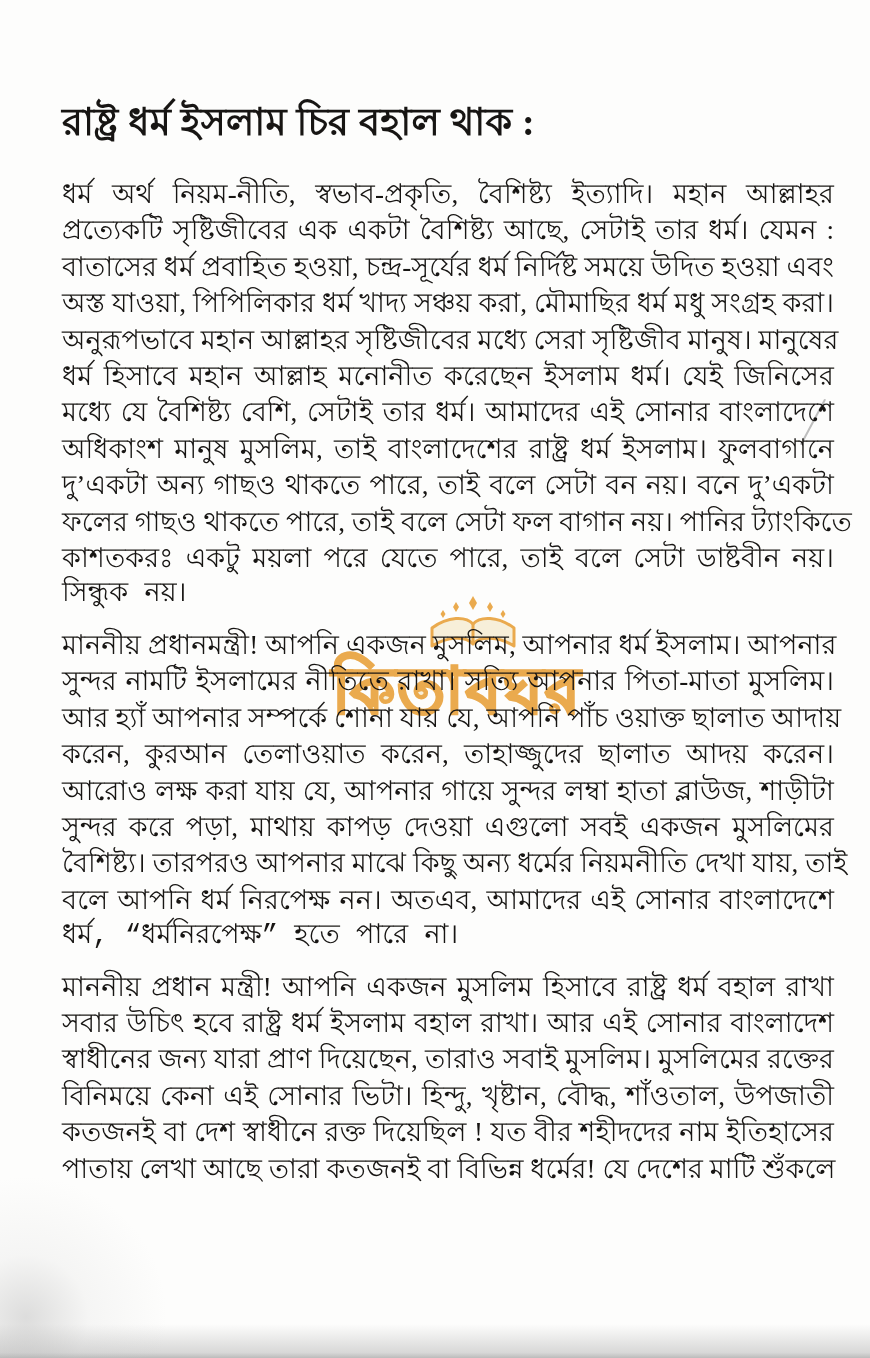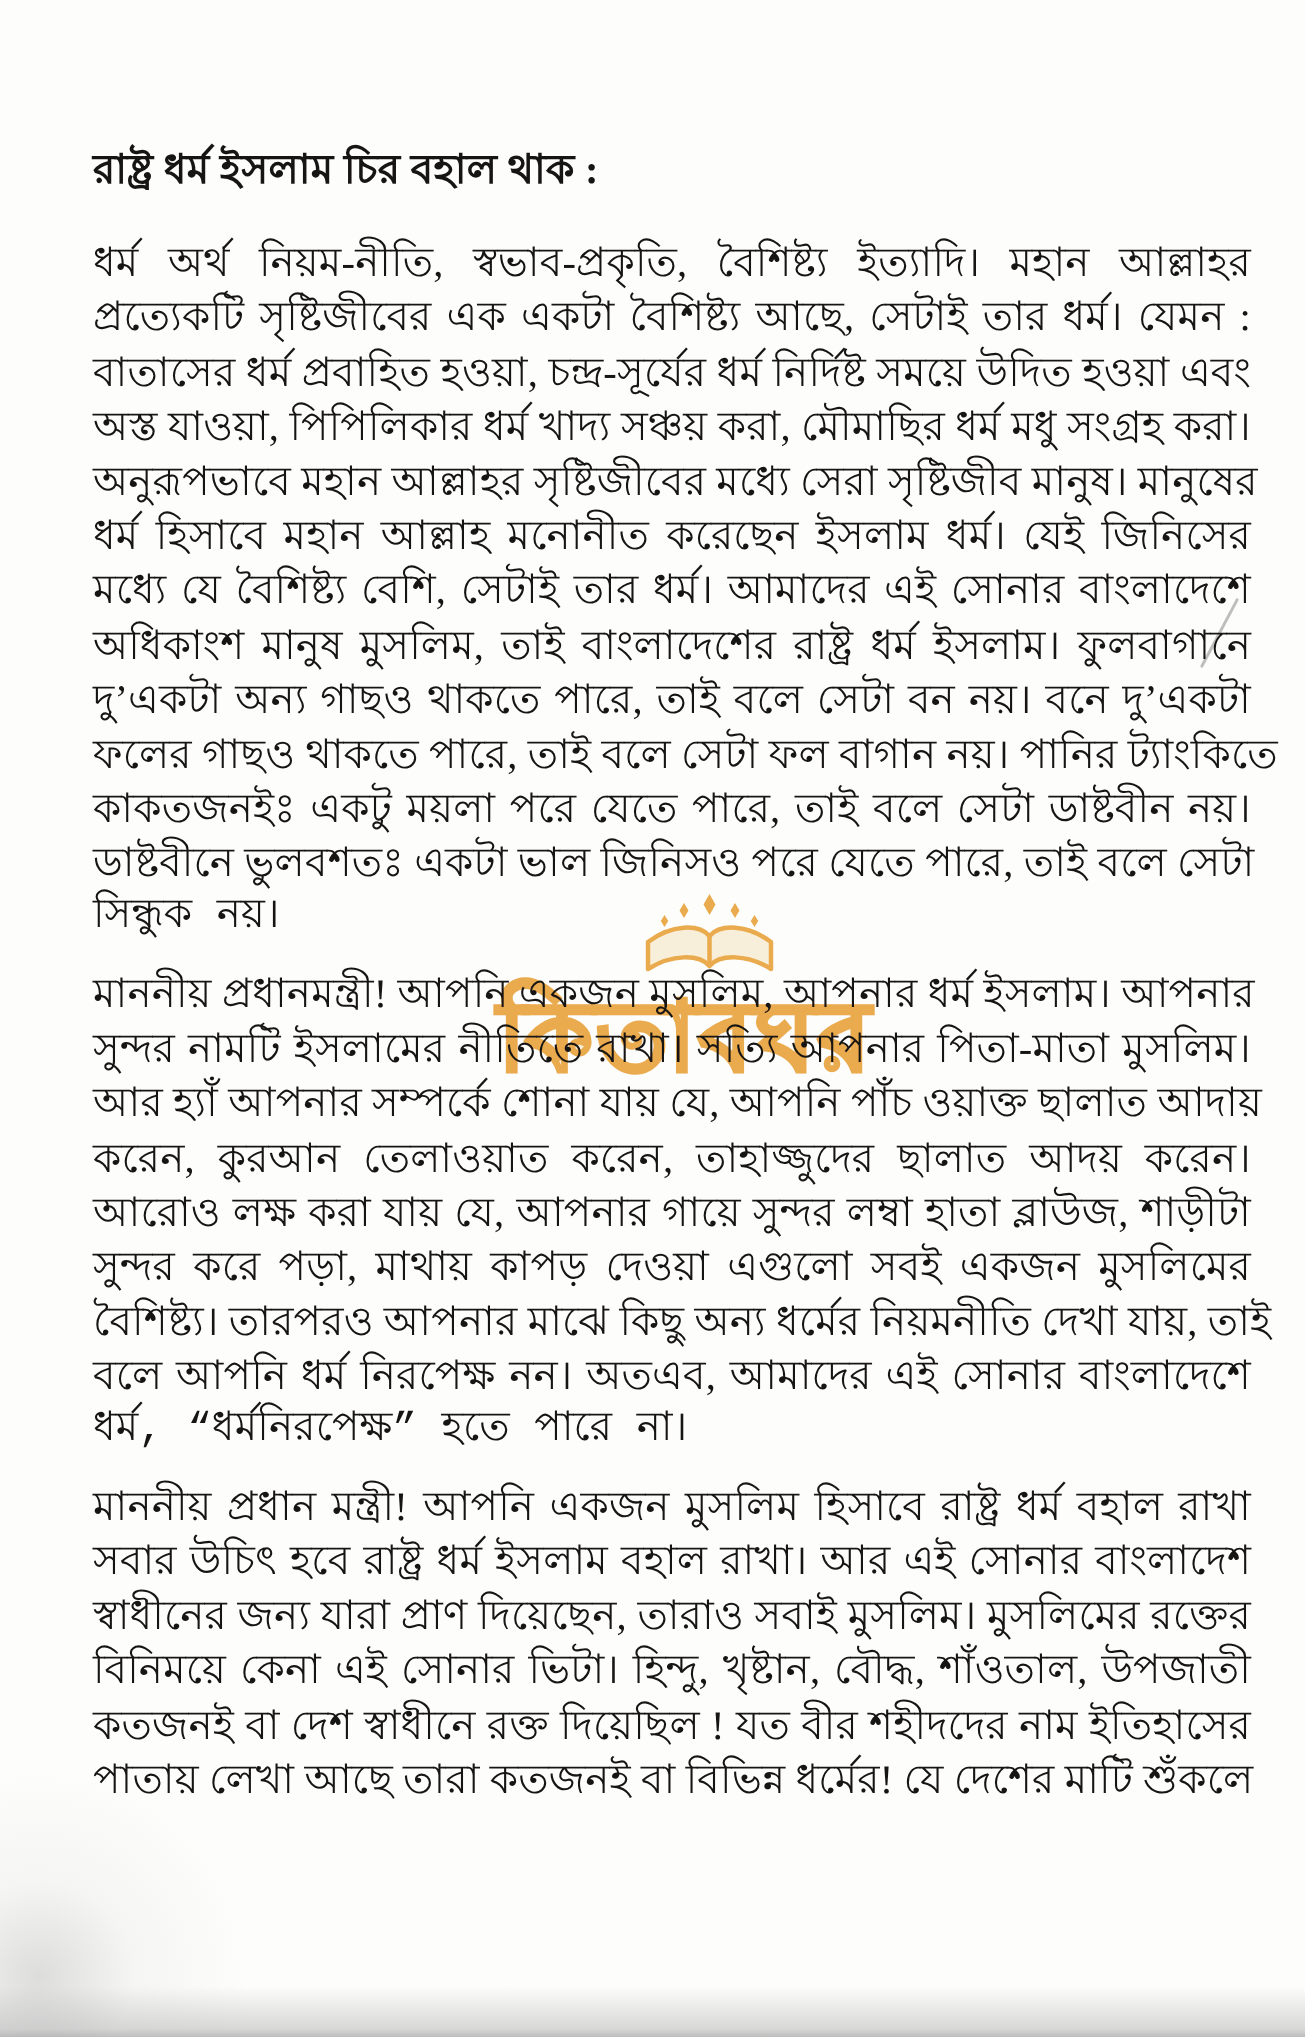--- a/index.html
+++ b/index.html
@@ -16,21 +16,21 @@
       radial-gradient(circle at 3% 97%, rgba(160,160,160,.35) 0%, rgba(200,200,200,.15) 4%, rgba(255,255,255,0) 9%),
       linear-gradient(to bottom, rgba(255,255,255,0) 97.5%, rgba(185,185,185,.55) 99.6%, rgba(160,160,160,.7) 100%),
       #fdfdfc;
   }
   .content{
     position:absolute;
     left:62px; top:92px; width:772px;
     color:#171513;
   }
   .heading{
-    font-size:27px;
+    font-size:38px;
     font-weight:bold;
     margin:0 0 20px 0;
     letter-spacing:.2px;
   }
   .para{ margin:0 0 14px 0; }
   .line{
     font-size:27px;
     line-height:36.4px;
     white-space:nowrap;
     text-align:justify;
@@ -107,22 +107,21 @@
           <div class="line">ধর্ম অর্থ নিয়ম-নীতি, স্বভাব-প্রকৃতি, বৈশিষ্ট্য ইত্যাদি। মহান আল্লাহর</div>
           <div class="line">প্রত্যেকটি সৃষ্টিজীবের এক একটা বৈশিষ্ট্য আছে, সেটাই তার ধর্ম। যেমন :</div>
           <div class="line">বাতাসের ধর্ম প্রবাহিত হওয়া, চন্দ্র-সূর্যের ধর্ম নির্দিষ্ট সময়ে উদিত হওয়া এবং</div>
           <div class="line">অস্ত যাওয়া, পিপিলিকার ধর্ম খাদ্য সঞ্চয় করা, মৌমাছির ধর্ম মধু সংগ্রহ করা।</div>
           <div class="line">অনুরূপভাবে মহান আল্লাহর সৃষ্টিজীবের মধ্যে সেরা সৃষ্টিজীব মানুষ। মানুষের</div>
           <div class="line">ধর্ম হিসাবে মহান আল্লাহ মনোনীত করেছেন ইসলাম ধর্ম। যেই জিনিসের</div>
           <div class="line">মধ্যে যে বৈশিষ্ট্য বেশি, সেটাই তার ধর্ম। আমাদের এই সোনার বাংলাদেশে</div>
           <div class="line">অধিকাংশ মানুষ মুসলিম, তাই বাংলাদেশের রাষ্ট্র ধর্ম ইসলাম। ফুলবাগানে</div>
           <div class="line">দু’একটা অন্য গাছও থাকতে পারে, তাই বলে সেটা বন নয়। বনে দু’একটা</div>
           <div class="line">ফলের গাছও থাকতে পারে, তাই বলে সেটা ফল বাগান নয়। পানির ট্যাংকিতে</div>
-          <div class="line">কাকতজনইঃ একটু ময়লা পরে যেতে পারে, তাই বলে সেটা ডাষ্টবীন নয়।</div>
-          <div class="line">ডাষ্টবীনে ভুলবশতঃ একটা ভাল জিনিসও পরে যেতে পারে, তাই বলে সেটা</div>
+          <div class="line">কাশতকরঃ একটু ময়লা পরে যেতে পারে, তাই বলে সেটা ডাষ্টবীন নয়।</div>
           <div class="line last">সিন্ধুক নয়।</div>
         </div>
         <div class="para">
           <div class="line">মাননীয় প্রধানমন্ত্রী! আপনি একজন মুসলিম, আপনার ধর্ম ইসলাম। আপনার</div>
           <div class="line">সুন্দর নামটি ইসলামের নীতিতে রাখা। সত্যি আপনার পিতা-মাতা মুসলিম।</div>
           <div class="line">আর হ্যাঁ আপনার সম্পর্কে শোনা যায় যে, আপনি পাঁচ ওয়াক্ত ছালাত আদায়</div>
           <div class="line">করেন, কুরআন তেলাওয়াত করেন, তাহাজ্জুদের ছালাত আদয় করেন।</div>
           <div class="line">আরোও লক্ষ করা যায় যে, আপনার গায়ে সুন্দর লম্বা হাতা ব্লাউজ, শাড়ীটা</div>
           <div class="line">সুন্দর করে পড়া, মাথায় কাপড় দেওয়া এগুলো সবই একজন মুসলিমের</div>
           <div class="line">বৈশিষ্ট্য। তারপরও আপনার মাঝে কিছু অন্য ধর্মের নিয়মনীতি দেখা যায়, তাই</div>

